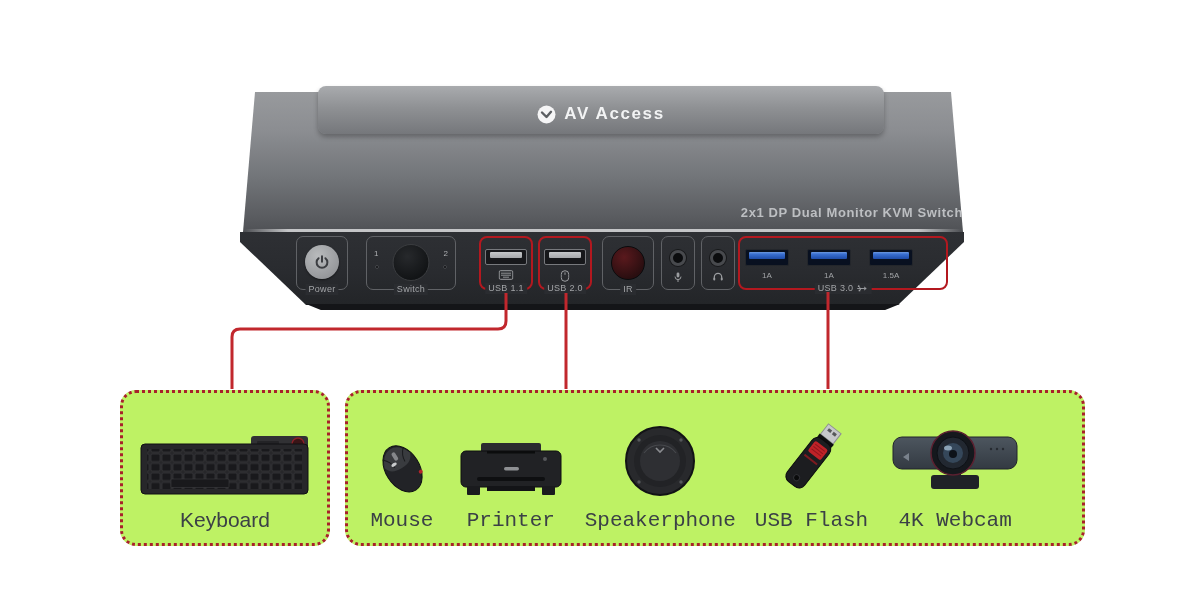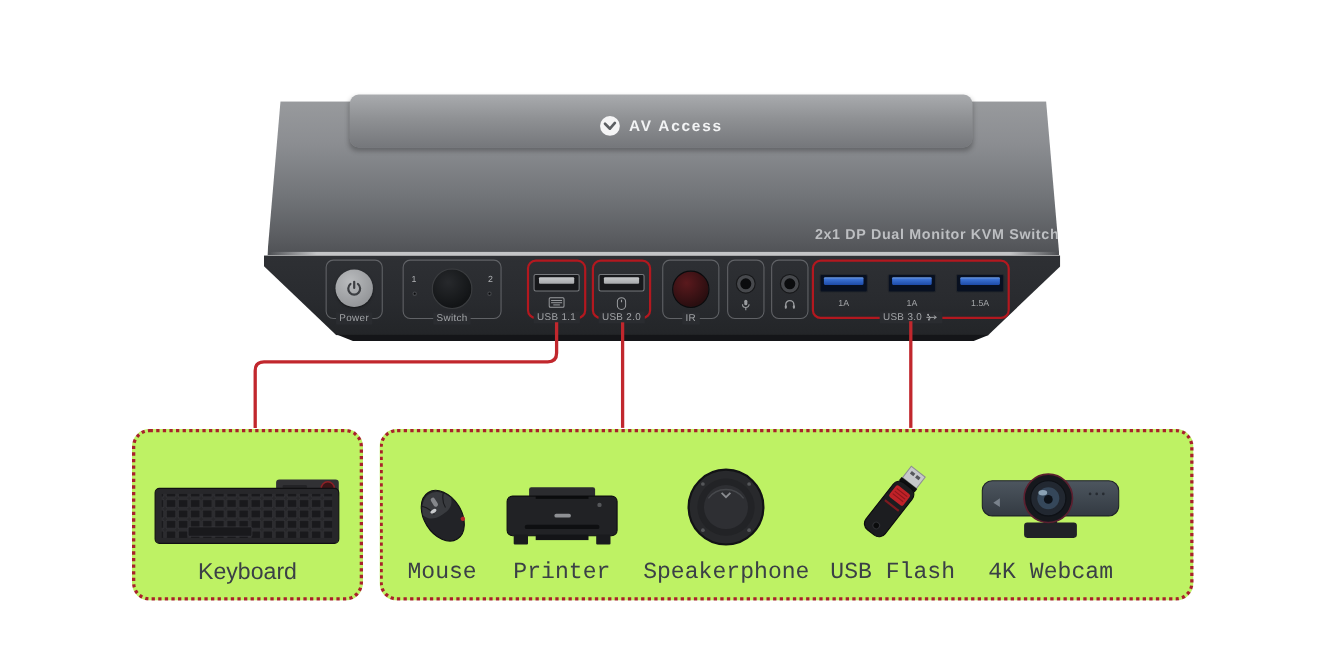--- a/index.html
+++ b/index.html
@@ -13,21 +13,21 @@
     background:linear-gradient(180deg,#989a9d 0%,#8b8d91 28%,#717478 62%,#595b5f 90%,#4f5155 100%);
   }
   .lid{
     position:absolute; left:318px; top:86px; width:566px; height:48px;
     border-radius:8px;
     background:linear-gradient(180deg,#a9abae 0%,#8f9194 45%,#75777b 100%);
     box-shadow:0 3px 5px rgba(0,0,0,.28);
     display:flex; align-items:center; justify-content:center;
   }
   .logo{ display:flex; align-items:center; gap:8px; margin-top:8px; }
-  .logo-text{ color:#f2f3f4; font-size:14px; font-weight:bold; letter-spacing:1.6px; }
+  .logo-text{ color:#f2f3f4; font-size:17px; font-weight:bold; letter-spacing:1.6px; }
   .sep-line{
     position:absolute; left:245px; top:229px; width:716px; height:3px;
     background:linear-gradient(90deg, rgba(200,201,203,0) 0%, #c4c5c7 6%, #c4c5c7 94%, rgba(200,201,203,0) 100%);
     z-index:2;
   }
   .model-text{ position:absolute; left:0; bottom:12px; width:100%; text-align:right; color:#bdbfc2; }
   .model-text .t1{ font-size:13px; font-weight:bold; letter-spacing:.6px; }
   .model-text .t2{ font-size:12px; font-weight:bold; letter-spacing:.8px; margin-top:3px; }
 
   .front-panel{
@@ -200,21 +200,21 @@
 
     <div class="pgroup outline" style="left:461px;width:34px;">
       <div class="jack"></div>
       <svg class="mini-ico" style="top:35px" width="10" height="9" viewBox="0 0 10 9">
         <path d="M1.3 8V5a3.7 3.7 0 0 1 7.4 0v3" stroke="#9b9da0" stroke-width="1.2" fill="none"></path>
         <rect x="0.4" y="5.6" width="1.8" height="3" rx="0.8" fill="#9b9da0"></rect>
         <rect x="7.8" y="5.6" width="1.8" height="3" rx="0.8" fill="#9b9da0"></rect>
       </svg>
     </div>
 
-    <div class="pgroup redbox" style="left:498px;width:180px;text-align:center;">
+    <div class="pgroup redbox" style="left:498px;width:210px;text-align:center;">
       <div class="usb3-port" style="left:5px;">
           <div class="tongue3"></div>
         </div>
       <div class="usb3-port" style="left:67px;">
           <div class="tongue3"></div>
         </div>
       <div class="usb3-port" style="left:129px;">
           <div class="tongue3"></div>
         </div>
       <span class="amp" style="left:27px;">1A</span>

